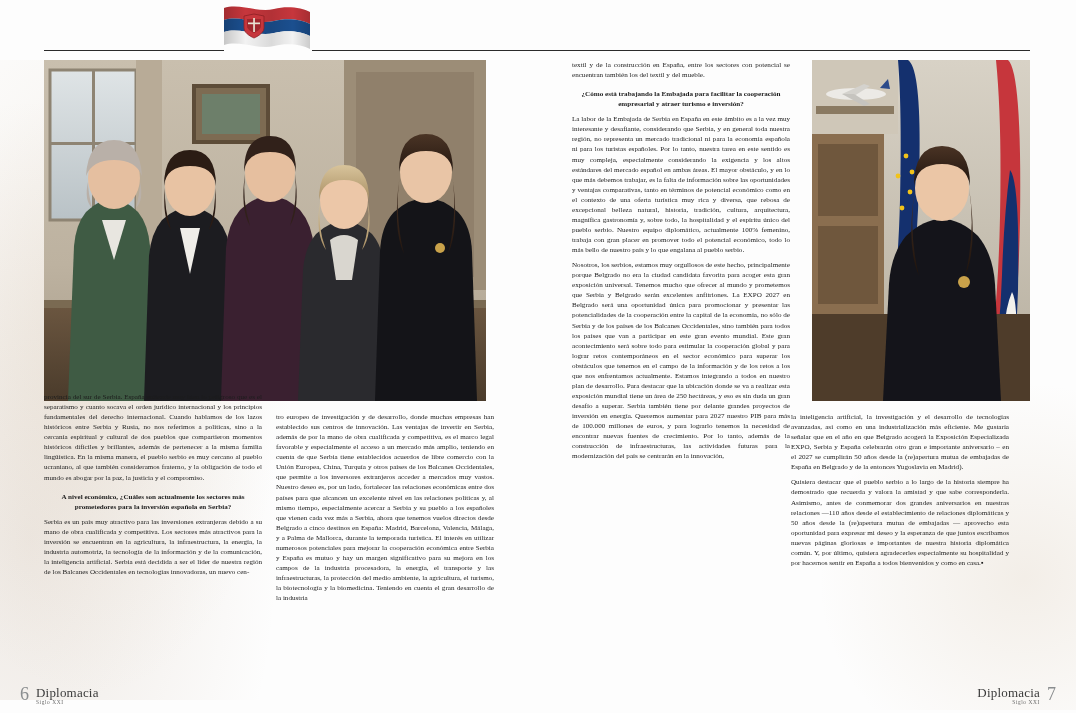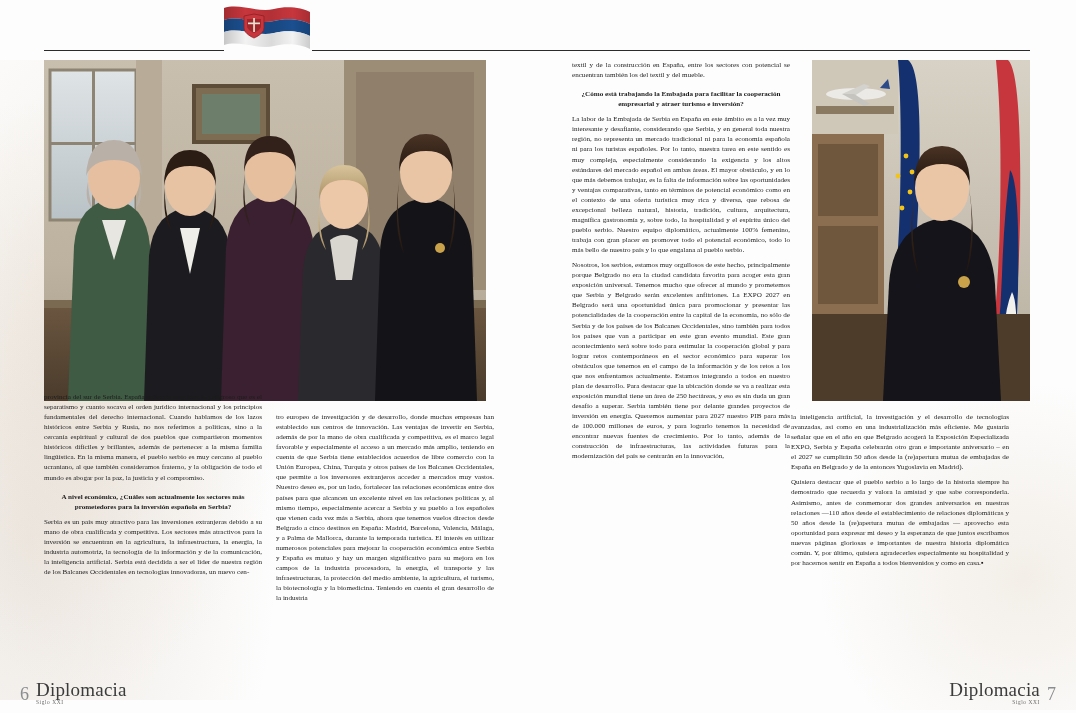--- a/index.html
+++ b/index.html
@@ -126,21 +126,21 @@
     font-size: 18px;
     color: #8a8d8f;
     line-height: 1;
     padding-bottom: 2px;
   }
   .folio-brand {
     line-height: 1;
   }
   .folio-title {
     font-family: "Liberation Serif", serif;
-    font-size: 19px;
+    font-size: 13px;
     color: #3b3b3b;
     letter-spacing: .2px;
   }
   .folio-sub {
     font-family: "Liberation Serif", serif;
     font-size: 5.4px;
     color: #6a6a6a;
     letter-spacing: .6px;
     margin-top: 1px;
   }

